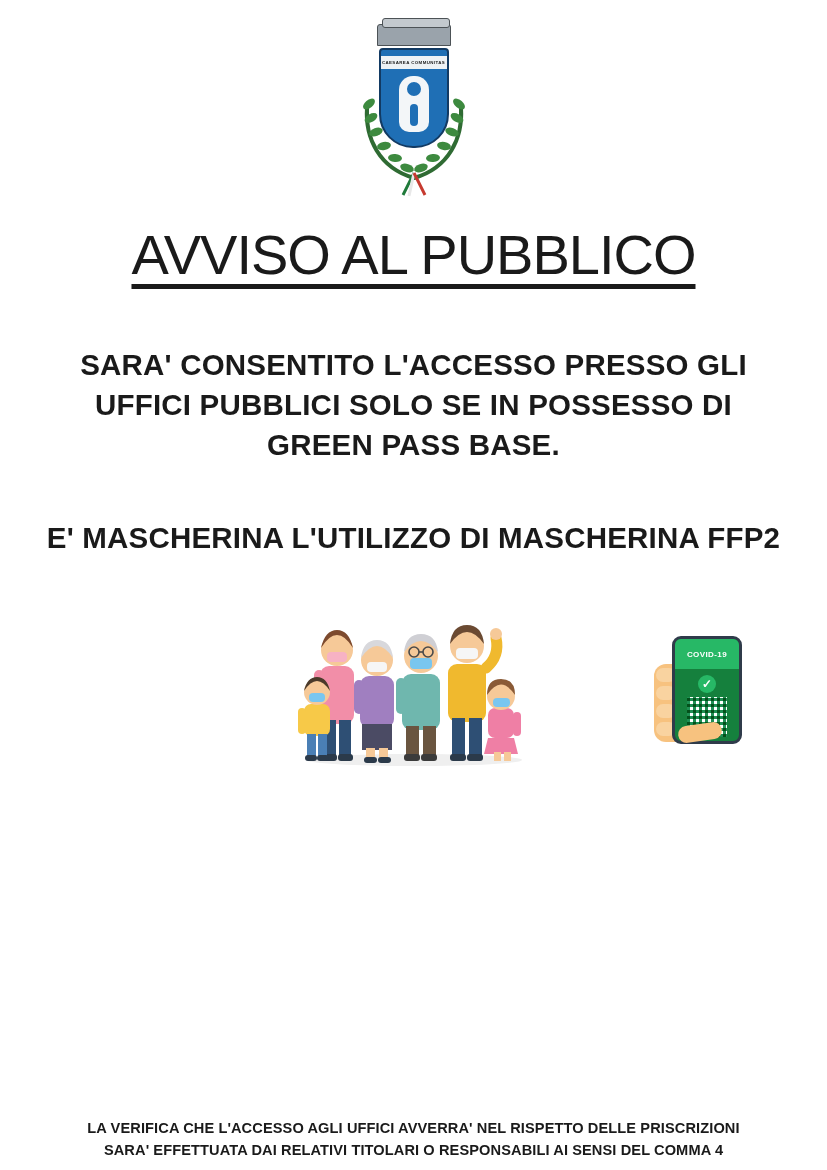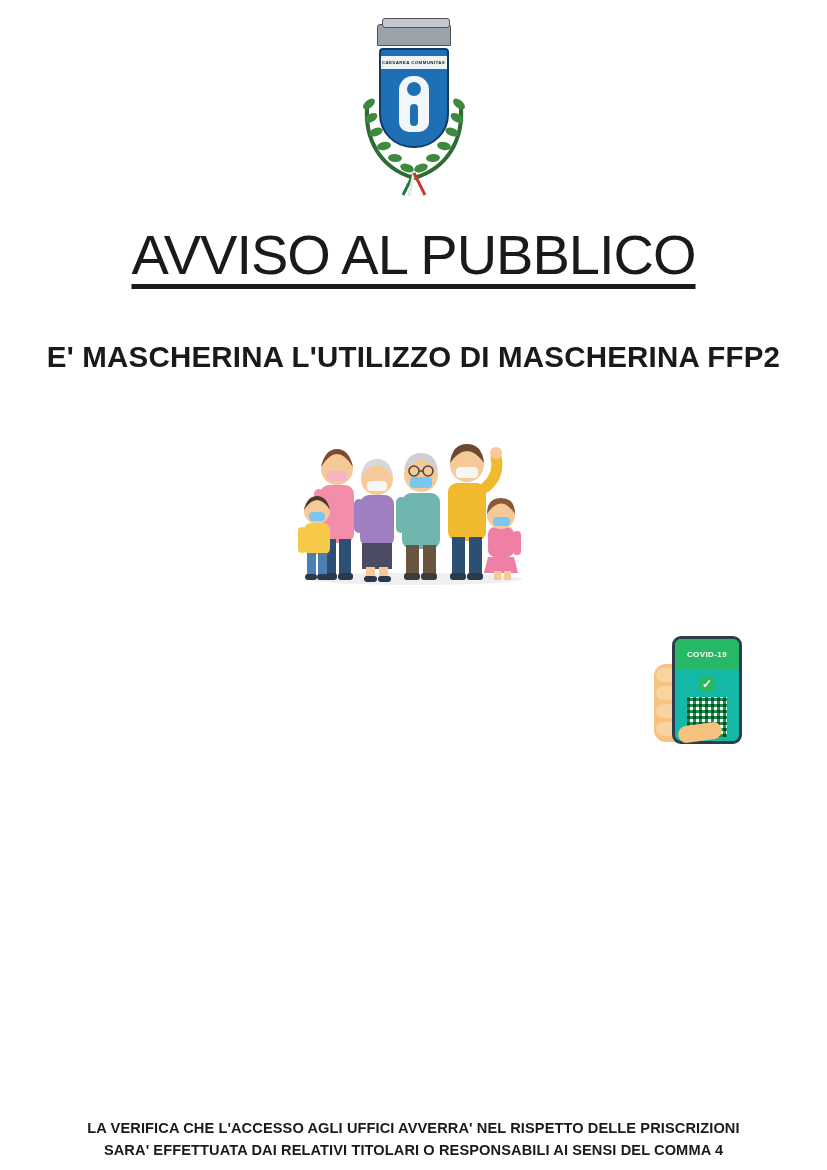--- a/index.html
+++ b/index.html
@@ -206,21 +206,21 @@
     background: #f7c27f;
     border-radius: 9px;
     transform: rotate(-8deg);
   }
   .gp-phone {
     position: absolute;
     left: 24px;
     top: 8px;
     width: 70px;
     height: 108px;
-    background: #14b8a6;
+    background: #15803d;
     border: 3px solid #2f3b4a;
     border-radius: 9px;
     overflow: hidden;
   }
   .gp-topbar {
     height: 30px;
     background: #27b866;
     color: #ffffff;
     font-size: 8px;
     font-weight: bold;
@@ -312,20 +312,25 @@
         <path d="M17 2 L12 25" stroke="#e8e8e8" stroke-width="3" fill="none"></path>
         <path d="M17 2 L28 24" stroke="#c6392f" stroke-width="3" fill="none"></path>
       </svg>
     </div>
   </div>
 
   <div class="title">AVVISO AL PUBBLICO</div>
 
 
 
+  <div class="body-block">
+    <span class="ln">SARA' CONSENTITO L'ACCESSO PRESSO GLI</span>
+    <span class="ln">UFFICI PUBBLICI SOLO SE IN POSSESSO DI</span>
+    <span class="ln">GREEN PASS BASE.</span>
+  </div>
 
   <div class="greenpass">
     <div class="gp-hand">
       <div class="gp-finger" style="top:4px"></div>
       <div class="gp-finger" style="top:22px"></div>
       <div class="gp-finger" style="top:40px"></div>
       <div class="gp-finger" style="top:58px"></div>
     </div>
     <div class="gp-phone">
       <div class="gp-topbar">COVID-19</div>

